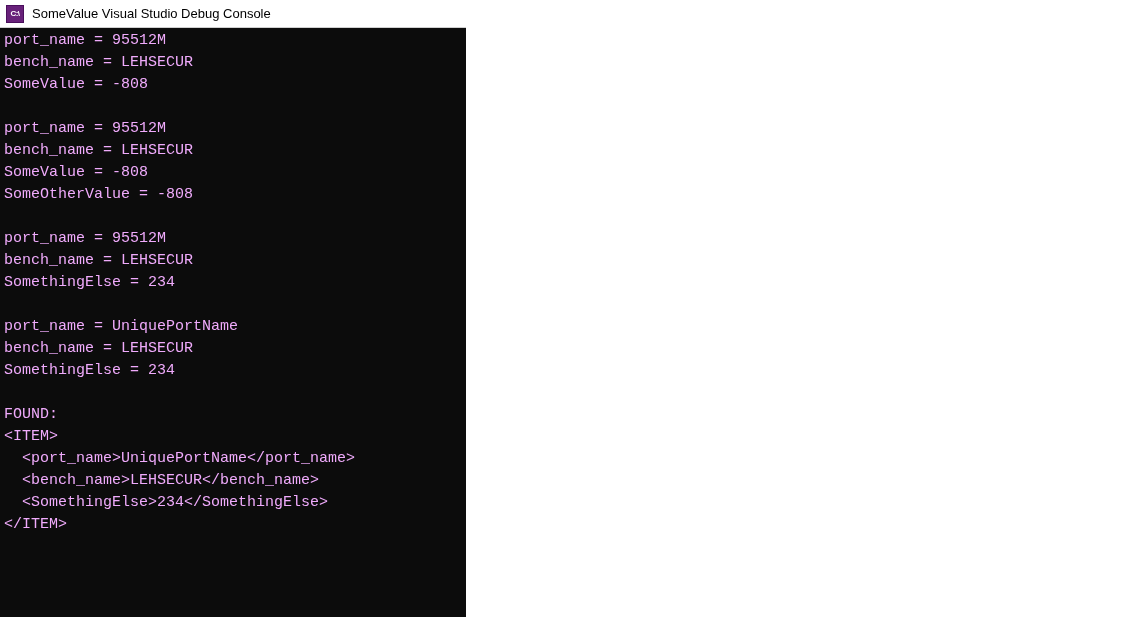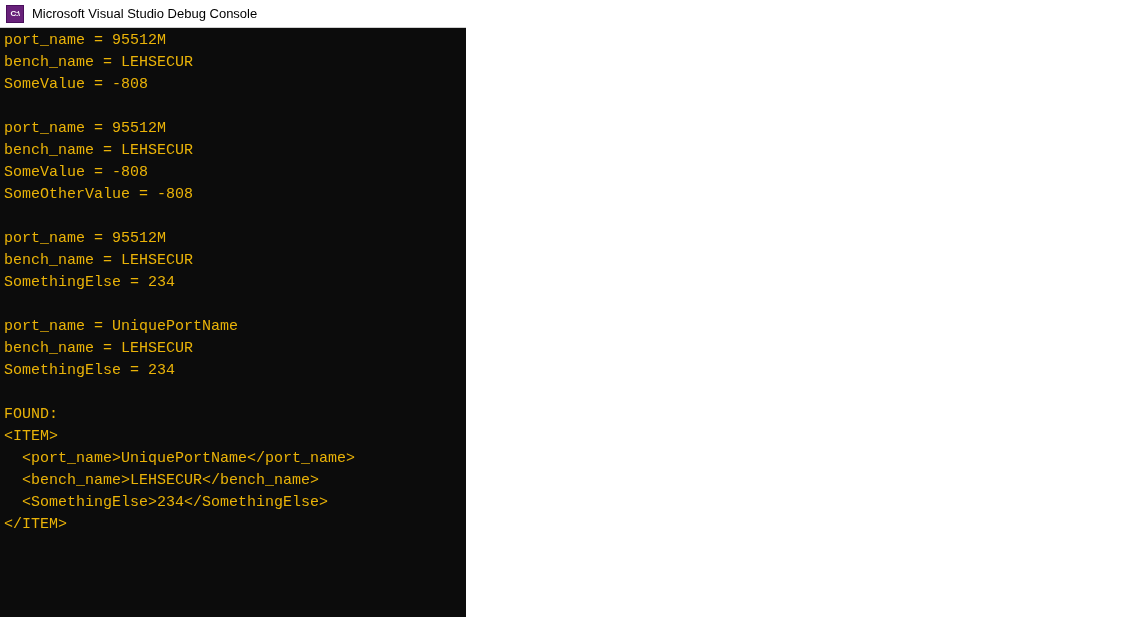--- a/index.html
+++ b/index.html
@@ -45,38 +45,38 @@
       font-family: "Segoe UI", sans-serif;
       letter-spacing: -0.5px;
     }
     .title-text {
       font-size: 13px;
       color: #000000;
     }
     .console {
       flex: 1;
       background: #0c0c0c;
-      color: #eab308;
+      color: #f0abfc;
       font-family: Consolas, "Courier New", monospace;
       font-size: 15px;
       line-height: 22px;
       padding: 2px 4px;
       white-space: pre;
       overflow: hidden;
     }
   </style>
 </head>
 <body>
 
 <div class="window">
   <div class="titlebar">
     <div class="app-icon">
       <span class="app-icon-inner">C:\</span>
     </div>
-    <span class="title-text">Microsoft Visual Studio Debug Console</span>
+    <span class="title-text">SomeValue Visual Studio Debug Console</span>
   </div>
   <div class="console">port_name = 95512M
 bench_name = LEHSECUR
 SomeValue = -808
 
 port_name = 95512M
 bench_name = LEHSECUR
 SomeValue = -808
 SomeOtherValue = -808
 

